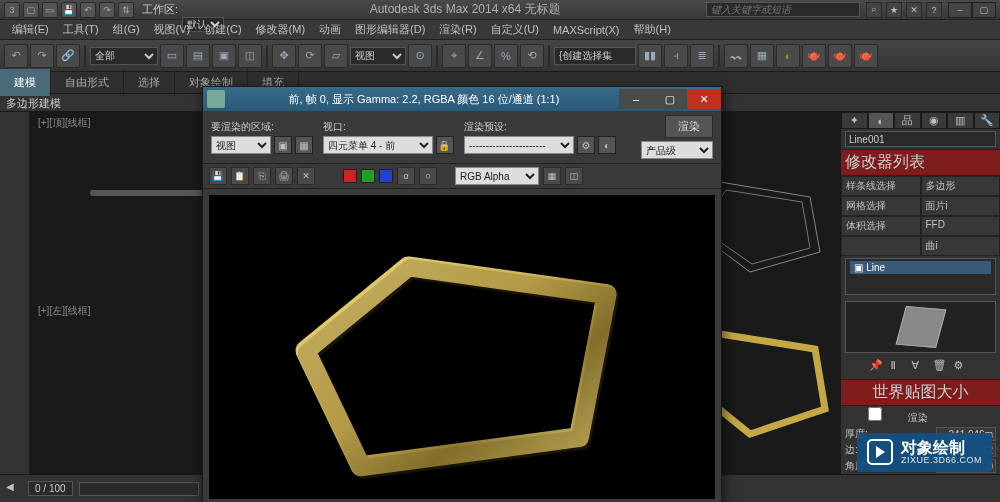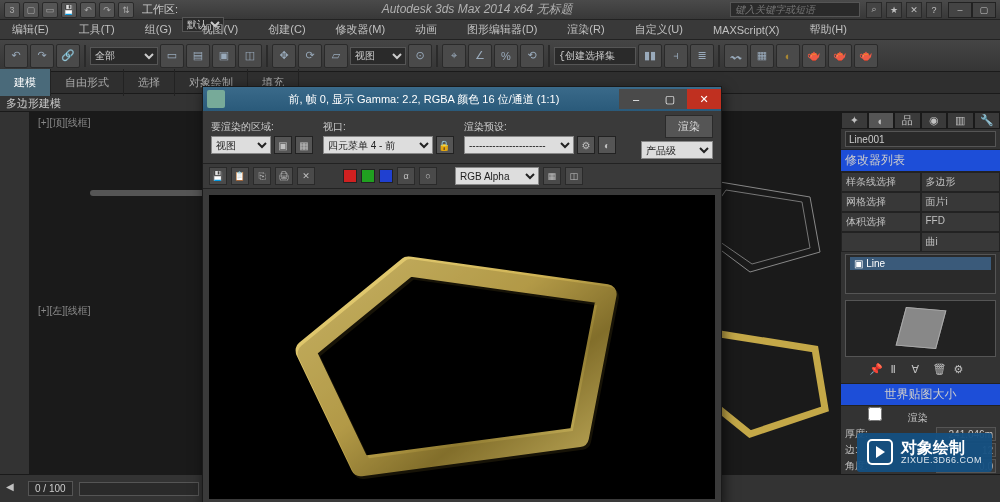--- a/index.html
+++ b/index.html
@@ -4,59 +4,59 @@
 <style>
 * { margin: 0; padding: 0; box-sizing: border-box; font-family: "Microsoft YaHei", Arial, sans-serif; }
 body { background: #393939; color: #c0c0c0; font-size: 11px; overflow: hidden; width: 1000px; height: 502px; position: relative; }
 
 
 .titlebar { height: 20px; background: linear-gradient(#4a4a4a,#383838); display: flex; align-items: center; padding: 0 4px; border-bottom: 1px solid #222; }
 .titlebar .qat { display: flex; gap: 3px; align-items: center; }
 .titlebar .qat .ic { width: 16px; height: 16px; background: #555; border: 1px solid #2a2a2a; border-radius: 2px; display: flex; align-items: center; justify-content: center; font-size: 9px; color: #aaa; }
 .titlebar .ws { margin-left: 8px; display: flex; align-items: center; gap: 4px; font-size: 11px; color: #ccc; }
 .titlebar .ws select { background: #2a2a2a; color: #ccc; border: 1px solid #555; font-size: 10px; height: 15px; margin-top: 29px; }
-.titlebar .title { flex: 1; text-align: center; color: #b0b0b0; font-size: 12px; font-style: italic; }
-.titlebar .search { width: 130px; height: 15px; background: #2a2a2a; border: 1px solid #555; color: #888; font-size: 10px; font-style: italic; padding: 0 4px; }
+.titlebar .title { flex: 1; text-align: center; color: #b0b0b0; font-size: 12px; }
+.titlebar .search { width: 154px; height: 15px; background: #2a2a2a; border: 1px solid #555; color: #888; font-size: 10px; font-style: italic; padding: 0 4px; }
 .titlebar .right-ic { display: flex; gap: 4px; margin-left: 6px; }
 .titlebar .right-ic .ic { width: 16px; height: 16px; background: #444; border: 1px solid #2a2a2a; display: flex; align-items: center; justify-content: center; font-size: 9px; }
 .titlebar .winbtns { display: flex; margin-left: 6px; }
 .titlebar .winbtns div { width: 24px; height: 16px; background: #444; border: 1px solid #222; display: flex; align-items: center; justify-content: center; font-size: 9px; }
 
 
-.menubar { height: 20px; background: #393939; display: flex; align-items: center; padding: 0 6px; gap: 18px; border-bottom: 1px solid #222; }
+.menubar { height: 20px; background: #393939; display: flex; align-items: center; padding: 0 6px; gap: 2px; border-bottom: 1px solid #222; }
 .menubar .mi { padding: 2px 6px; color: #c0c0c0; font-size: 11px; cursor: default; }
 
 
 .maintb { height: 32px; background: linear-gradient(#454545,#353535); display: flex; align-items: center; padding: 0 4px; gap: 2px; border-bottom: 1px solid #1a1a1a; }
 .maintb .tbic { width: 24px; height: 24px; background: #4a4a4a; border: 1px solid #2a2a2a; border-radius: 2px; display: flex; align-items: center; justify-content: center; font-size: 11px; color: #9ab; }
 .maintb .tbic.cy { color: #aa8833; }
 .maintb .sep { width: 2px; height: 22px; background: #2a2a2a; margin: 0 2px; }
 .maintb select { background: #2a2a2a; color: #ccc; border: 1px solid #555; height: 18px; font-size: 10px; }
-.maintb input[type=text] { background: #2a2a2a; color: #ccc; border: 1px solid #555; height: 18px; font-size: 10px; padding: 0 4px; font-family: Liberation Mono, monospace; }
+.maintb input[type=text] { background: #2a2a2a; color: #ccc; border: 1px solid #555; height: 18px; font-size: 10px; padding: 0 4px; }
 
 
 .ribbon { height: 22px; background: #2f2f2f; display: flex; align-items: center; border-bottom: 1px solid #1a1a1a; }
 .ribbon .tab { padding: 6px 14px; font-size: 11px; color: #aaa; border-right: 1px solid #222; }
 .ribbon .tab.active { background: #4a6a7a; color: #fff; }
 .polyhdr { height: 18px; background: #333; color: #ccc; font-size: 11px; padding: 2px 6px; border-bottom: 1px solid #1a1a1a; }
 
 
 .body { position: absolute; top: 112px; left: 0; right: 0; bottom: 28px; display: flex; }
 .leftbar { width: 30px; background: #333; border-right: 1px solid #1a1a1a; }
 .viewports { flex: 1; background: #1a1a1a; position: relative; }
 .vplabel { position: absolute; color: #888; font-size: 10px; padding: 2px 4px; }
 .cmdpanel { width: 160px; background: #333; border-left: 1px solid #1a1a1a; display: flex; flex-direction: column; }
 
 
 .cmdtabs { display: flex; height: 24px; background: #2a2a2a; }
 .cmdtabs .ct { flex: 1; border: 1px solid #1a1a1a; display: flex; align-items: center; justify-content: center; font-size: 11px; background: #3a3a3a; }
 .cmdtabs .ct.active { background: #555; }
 .cmdfield { padding: 2px 4px; }
 .cmdfield input { width: 100%; background: #2a2a2a; border: 1px solid #555; color: #ccc; font-size: 10px; height: 16px; padding: 0 3px; }
-.cmdhdr { background: #1d4ed8; color: #ccc; font-size: 12px; padding: 2px 4px; border-top: 1px solid #222; border-bottom: 1px solid #222; }
+.cmdhdr { background: #7f1d1d; color: #ccc; font-size: 16px; padding: 2px 4px; border-top: 1px solid #222; border-bottom: 1px solid #222; }
 .cmdrow { display: flex; font-size: 10px; }
 .cmdrow .cell { flex: 1; padding: 2px 4px; border: 1px solid #222; background: #383838; }
 .stacklist { background: #2a2a2a; border: 1px solid #555; margin: 2px 4px; height: 60px; padding: 2px 4px; font-size: 10px; }
 .stacklist .it { background: #3a5a7a; color: #fff; padding: 1px 4px; }
 .cmdpreview { height: 90px; background: #222; margin: 4px; border: 1px solid #555; display: flex; align-items: center; justify-content: center; }
 .cube { width: 40px; height: 40px; background: #888; border: 1px solid #aaa; transform: rotate(15deg) skewY(-10deg); }
 .cmdnum { display: flex; align-items: center; justify-content: space-between; padding: 1px 4px; font-size: 10px; }
 .cmdnum input { width: 60px; background: #3a3a3a; border: 1px solid #555; color: #ccc; font-size: 10px; height: 14px; text-align: right; padding-right: 2px; }
 
 

